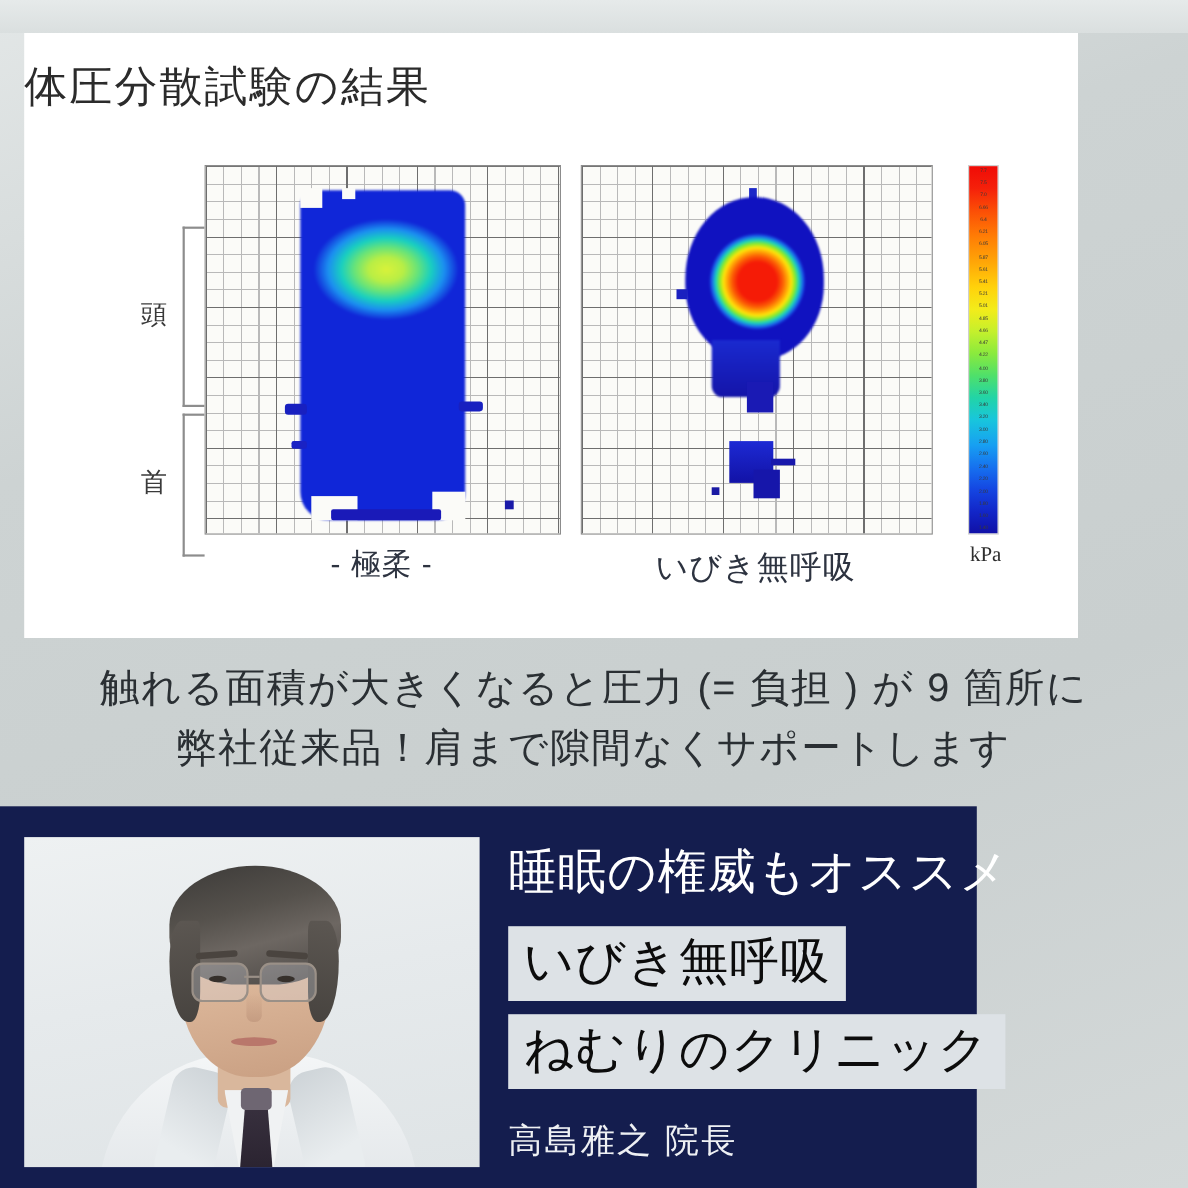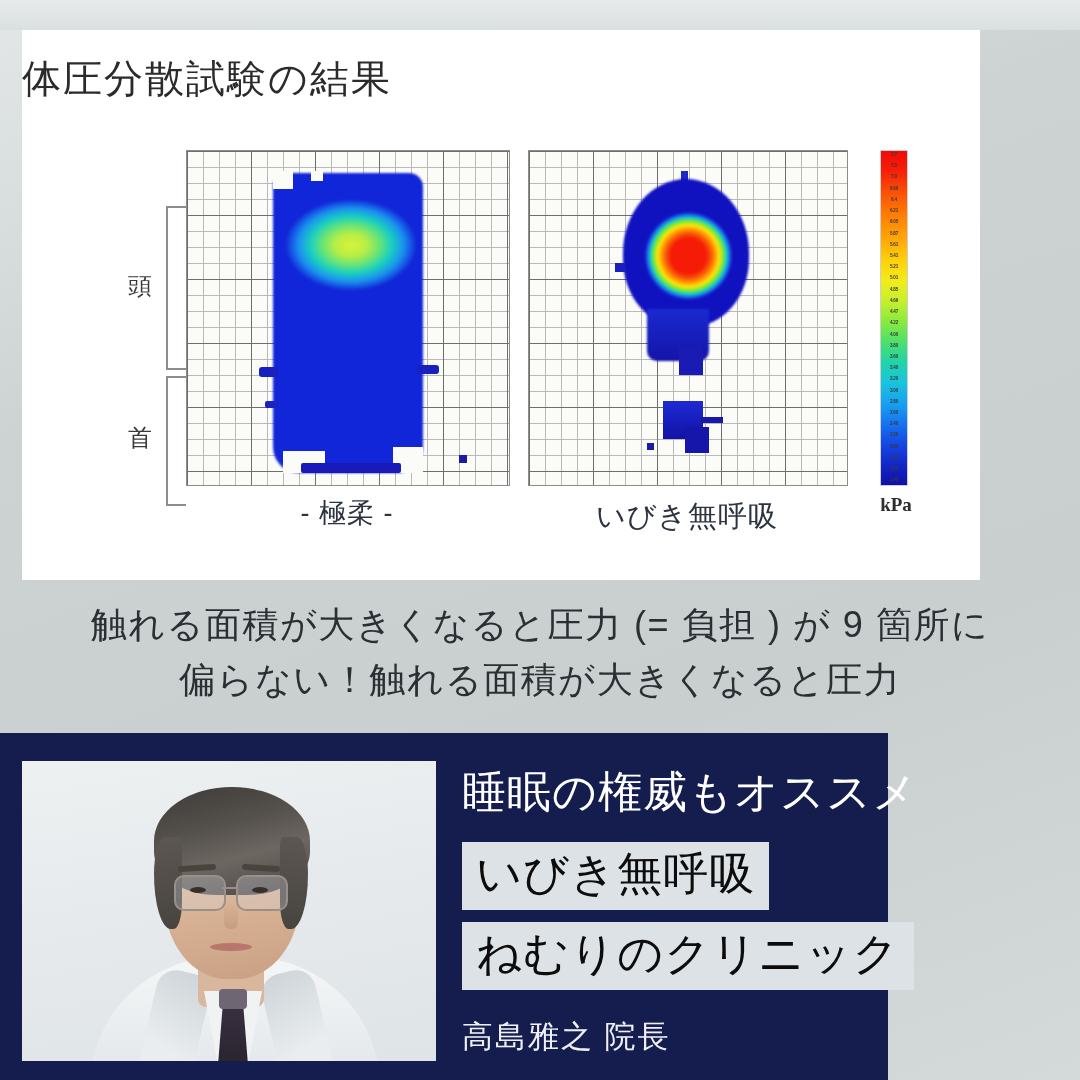--- a/index.html
+++ b/index.html
@@ -197,21 +197,21 @@
   .bracket-label {
     position: absolute;
     font-size: 24px;
     color: #3a3a3a;
     font-family: "Liberation Serif", "DejaVu Serif", serif;
   }
   .label-head { left: 106px; top: 240px; }
   .label-neck { left: 106px; top: 392px; }
 
   
-  .colorbar-wrap { position: absolute; left: 844px; top: 120px; width: 60px; font-weight: bold; }
+  .colorbar-wrap { position: absolute; left: 844px; top: 120px; width: 60px; }
   .colorbar {
     position: relative;
     width: 26px;
     height: 334px;
     margin-left: 14px;
     border: 1px solid #cfcfcf;
     background: linear-gradient(to bottom,
       #f00b06 0%, #f5200a 6%, #fb4d06 12%, #ff7c05 19%,
       #ffa507 26%, #ffd20b 33%, #f3ec1a 39%, #c5f02c 45%,
       #8aea3d 51%, #4fe06a 57%, #22d4a6 63%, #18c6dc 69%,
@@ -515,21 +515,21 @@
       <span class="caption-sub">- 極柔 -</span>
     </div>
     <div class="caption caption-right">
       <span>いびき無呼吸</span>
     </div>
 
   </div>
 
   <div class="body-copy">
     <div>触れる面積が大きくなると圧力 (= 負担 ) が 9 箇所に</div>
-    <div>偏らない！触れる面積が大きくなると圧力</div>
+    <div>弊社従来品！肩まで隙間なくサポートします</div>
   </div>
 
   <div class="navy">
 
     <div class="doctor-photo">
       <div class="coat"></div>
       <div class="coat-shadowL"></div>
       <div class="coat-shadowR"></div>
       <div class="neck"></div>
       <div class="shirt"></div>

